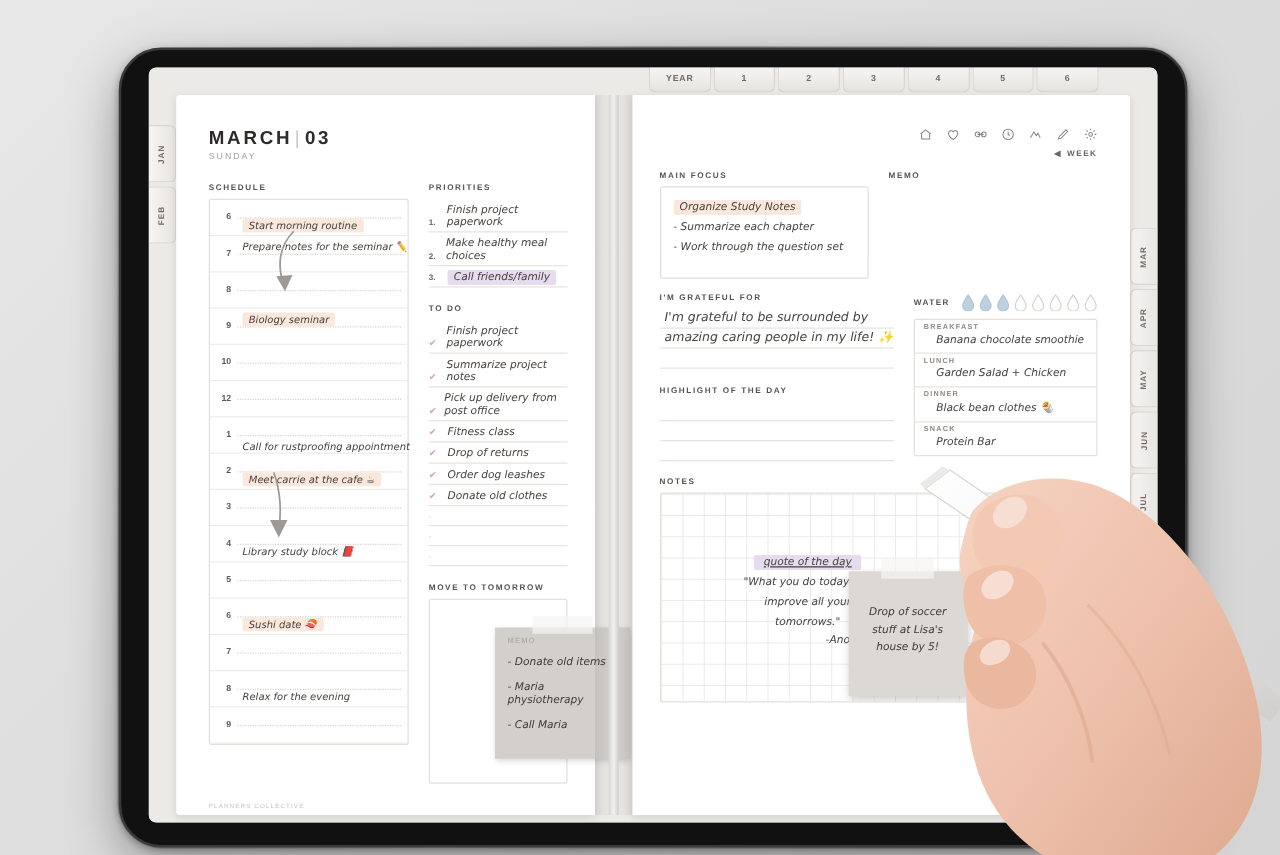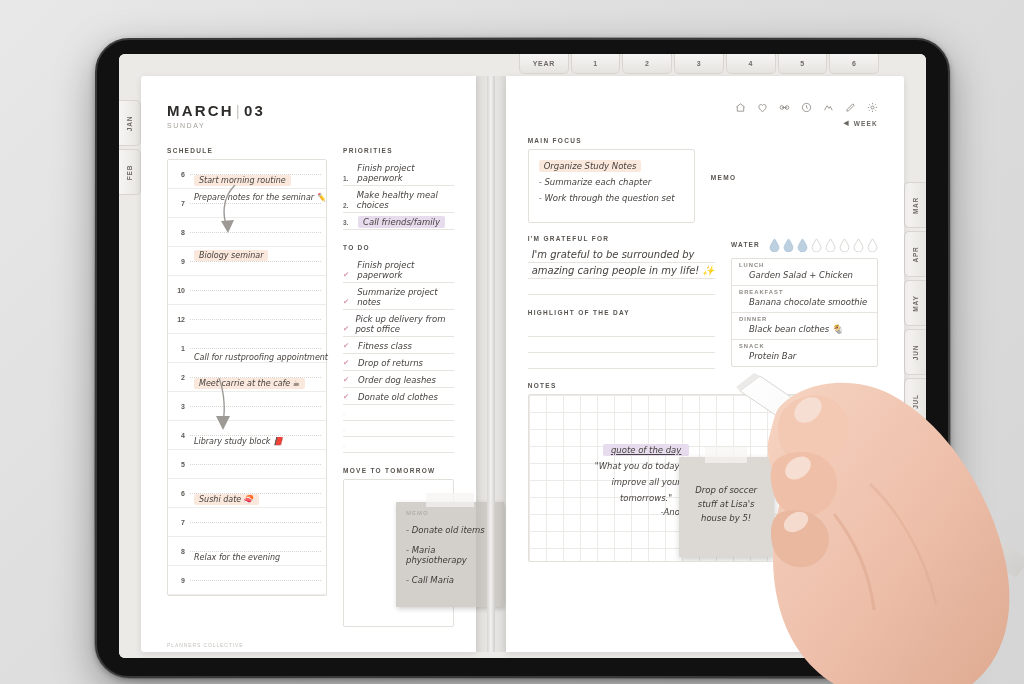--- a/index.html
+++ b/index.html
@@ -116,21 +116,21 @@
     width:48px; height:14px; background:rgba(245,244,242,.72); }
   .sticky .memo-lbl{ font-size:6px; font-weight:700; letter-spacing:1px; color:#b3afaa; }
   .sticky .line{ font-size:8.5px; font-family:"DejaVu Sans", sans-serif; font-style:italic; }
 
   
   .toolbar{ display:flex; gap:11px; justify-content:flex-end; align-items:center; }
   .toolbar svg{ width:11px; height:11px; display:block; }
   .weeknav{ display:flex; justify-content:flex-end; align-items:center; gap:4px;
     font-size:6.5px; font-weight:700; letter-spacing:1.2px; color:#6a6662; margin-top:6px; }
 
-  .rgrid{ display:flex; gap:16px; margin-top:8px;align-items:center; }
+  .rgrid{ display:flex; gap:16px; margin-top:8px; }
   .rcol{ flex:1; }
 
   .writebox{ border:1px solid #e3e0dc; border-radius:2px; padding:8px 10px; }
   .writebox .ln{ font-size:8.5px; line-height:16px; font-family:"DejaVu Sans", sans-serif;
     font-style:italic; color:#46423f; }
 
   .ruled .rl{ border-bottom:1px solid #e7e4e0; height:16px; font-size:10px;
     font-family:"DejaVu Sans", sans-serif; font-style:italic; color:#46423f;
     padding-left:4px; line-height:16px; white-space:nowrap; }
 
@@ -499,26 +499,26 @@
                     <svg class="drop" viewBox="0 0 12 16">
     <path d="M6 1 C6 1 11 8 11 11 A5 5 0 0 1 1 11 C1 8 6 1 6 1 Z" fill="#ffffff" stroke="#d3d0cc" stroke-width="1"></path>
                     </svg>
                     <svg class="drop" viewBox="0 0 12 16">
     <path d="M6 1 C6 1 11 8 11 11 A5 5 0 0 1 1 11 C1 8 6 1 6 1 Z" fill="#ffffff" stroke="#d3d0cc" stroke-width="1"></path>
                     </svg>
                   </span>
               </div>
               <div class="meals" style="margin-top:6px" id="meals">
                   <div class="meal">
+     <div class="ml">BREAKFAST</div>
+     <div class="mv">Banana chocolate smoothie</div>
+                  </div>
+                  <div class="meal">
      <div class="ml">LUNCH</div>
      <div class="mv">Garden Salad + Chicken</div>
-                  </div>
-                  <div class="meal">
-     <div class="ml">BREAKFAST</div>
-     <div class="mv">Banana chocolate smoothie</div>
                   </div>
                   <div class="meal">
      <div class="ml">DINNER</div>
      <div class="mv">Black bean clothes 🌯</div>
                   </div>
                   <div class="meal">
      <div class="ml">SNACK</div>
      <div class="mv">Protein Bar</div>
                   </div>
                 </div>

